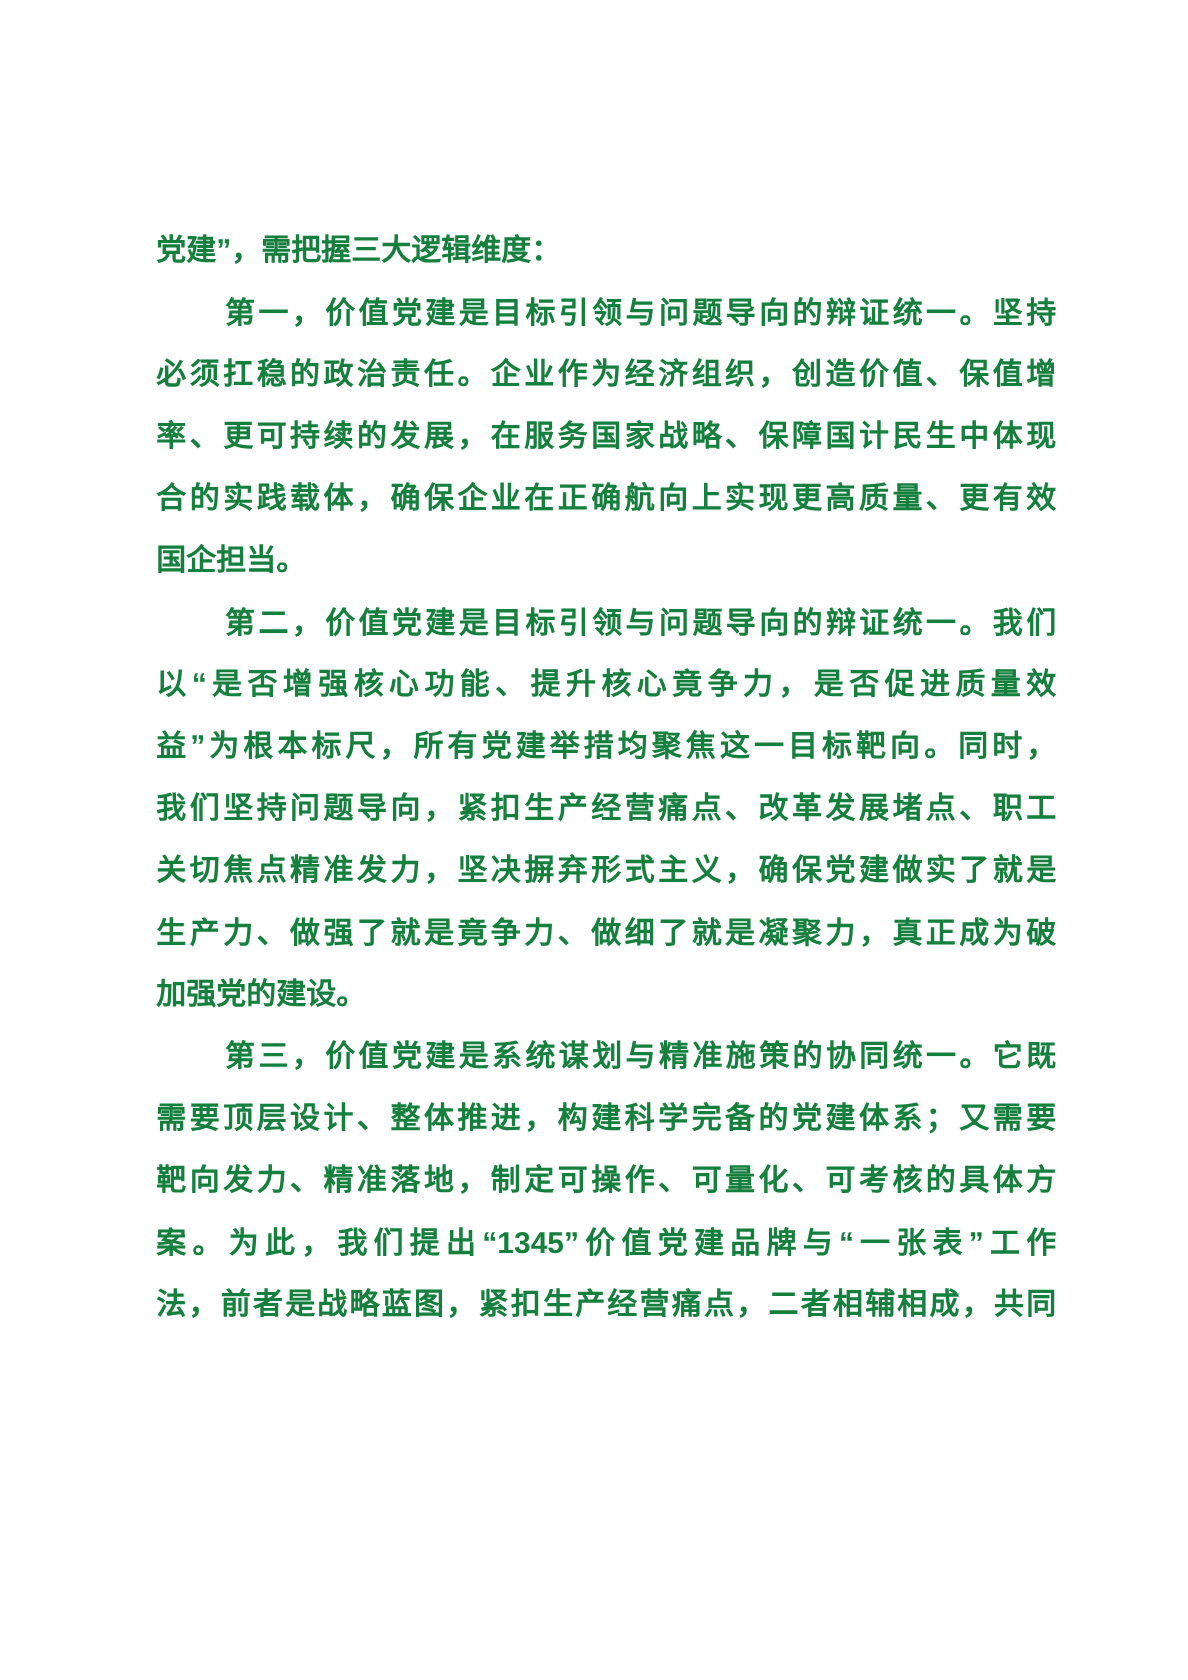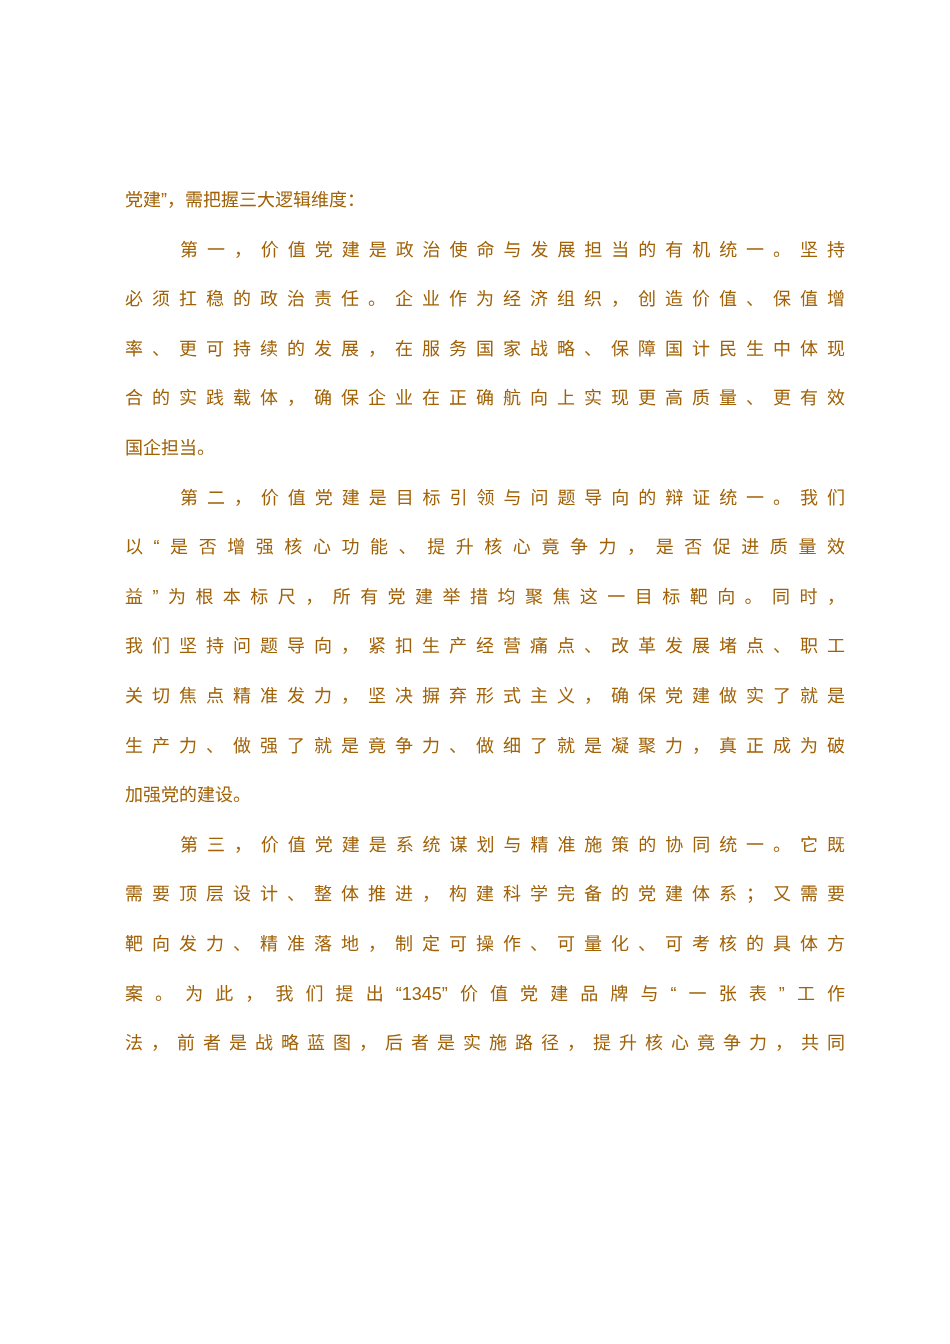--- a/index.html
+++ b/index.html
@@ -11,24 +11,24 @@
   }
   .page {
     position: relative;
     width: 950px; height: 1344px;
     background: #ffffff;
   }
   .text-block {
     position: absolute;
     left: 125px; top: 176px;
     width: 720px;
-    color: #a16207;
-    font-size: 18px;
+    color: #15803d;
+    font-size: 24px;
     line-height: 49.6px;
-    font-weight: 400;
+    font-weight: 700;
   }
   .ln {
     height: 49.6px;
     overflow: visible;
     text-align: justify;
     text-align-last: justify;
     letter-spacing: 0;
   }
   
   .ln.end { text-align-last: left; }
@@ -36,34 +36,34 @@
   .ln.indent { text-indent: 55px; }
 </style>
 </head>
 <body>
 
 <div class="page">
   <div class="text-block">
 
     <div class="ln end">党建”，需把握三大逻辑维度：</div>
 
-    <div class="ln indent">第一，价值党建是政治使命与发展担当的有机统一。坚持</div>
+    <div class="ln indent">第一，价值党建是目标引领与问题导向的辩证统一。坚持</div>
     <div class="ln">必须扛稳的政治责任。企业作为经济组织，创造价值、保值增</div>
     <div class="ln">率、更可持续的发展，在服务国家战略、保障国计民生中体现</div>
     <div class="ln">合的实践载体，确保企业在正确航向上实现更高质量、更有效</div>
     <div class="ln end">国企担当。</div>
 
     <div class="ln indent">第二，价值党建是目标引领与问题导向的辩证统一。我们</div>
     <div class="ln">以“是否增强核心功能、提升核心竟争力，是否促进质量效</div>
     <div class="ln">益”为根本标尺，所有党建举措均聚焦这一目标靶向。同时，</div>
     <div class="ln">我们坚持问题导向，紧扣生产经营痛点、改革发展堵点、职工</div>
     <div class="ln">关切焦点精准发力，坚决摒弃形式主义，确保党建做实了就是</div>
     <div class="ln">生产力、做强了就是竟争力、做细了就是凝聚力，真正成为破</div>
     <div class="ln end">加强党的建设。</div>
 
     <div class="ln indent">第三，价值党建是系统谋划与精准施策的协同统一。它既</div>
     <div class="ln">需要顶层设计、整体推进，构建科学完备的党建体系；又需要</div>
     <div class="ln">靶向发力、精准落地，制定可操作、可量化、可考核的具体方</div>
     <div class="ln">案。为此，我们提出“1345”价值党建品牌与“一张表”工作</div>
-    <div class="ln">法，前者是战略蓝图，后者是实施路径，提升核心竟争力，共同</div>
+    <div class="ln">法，前者是战略蓝图，紧扣生产经营痛点，二者相辅相成，共同</div>
 
   </div>
 </div>
 
 </body></html>

